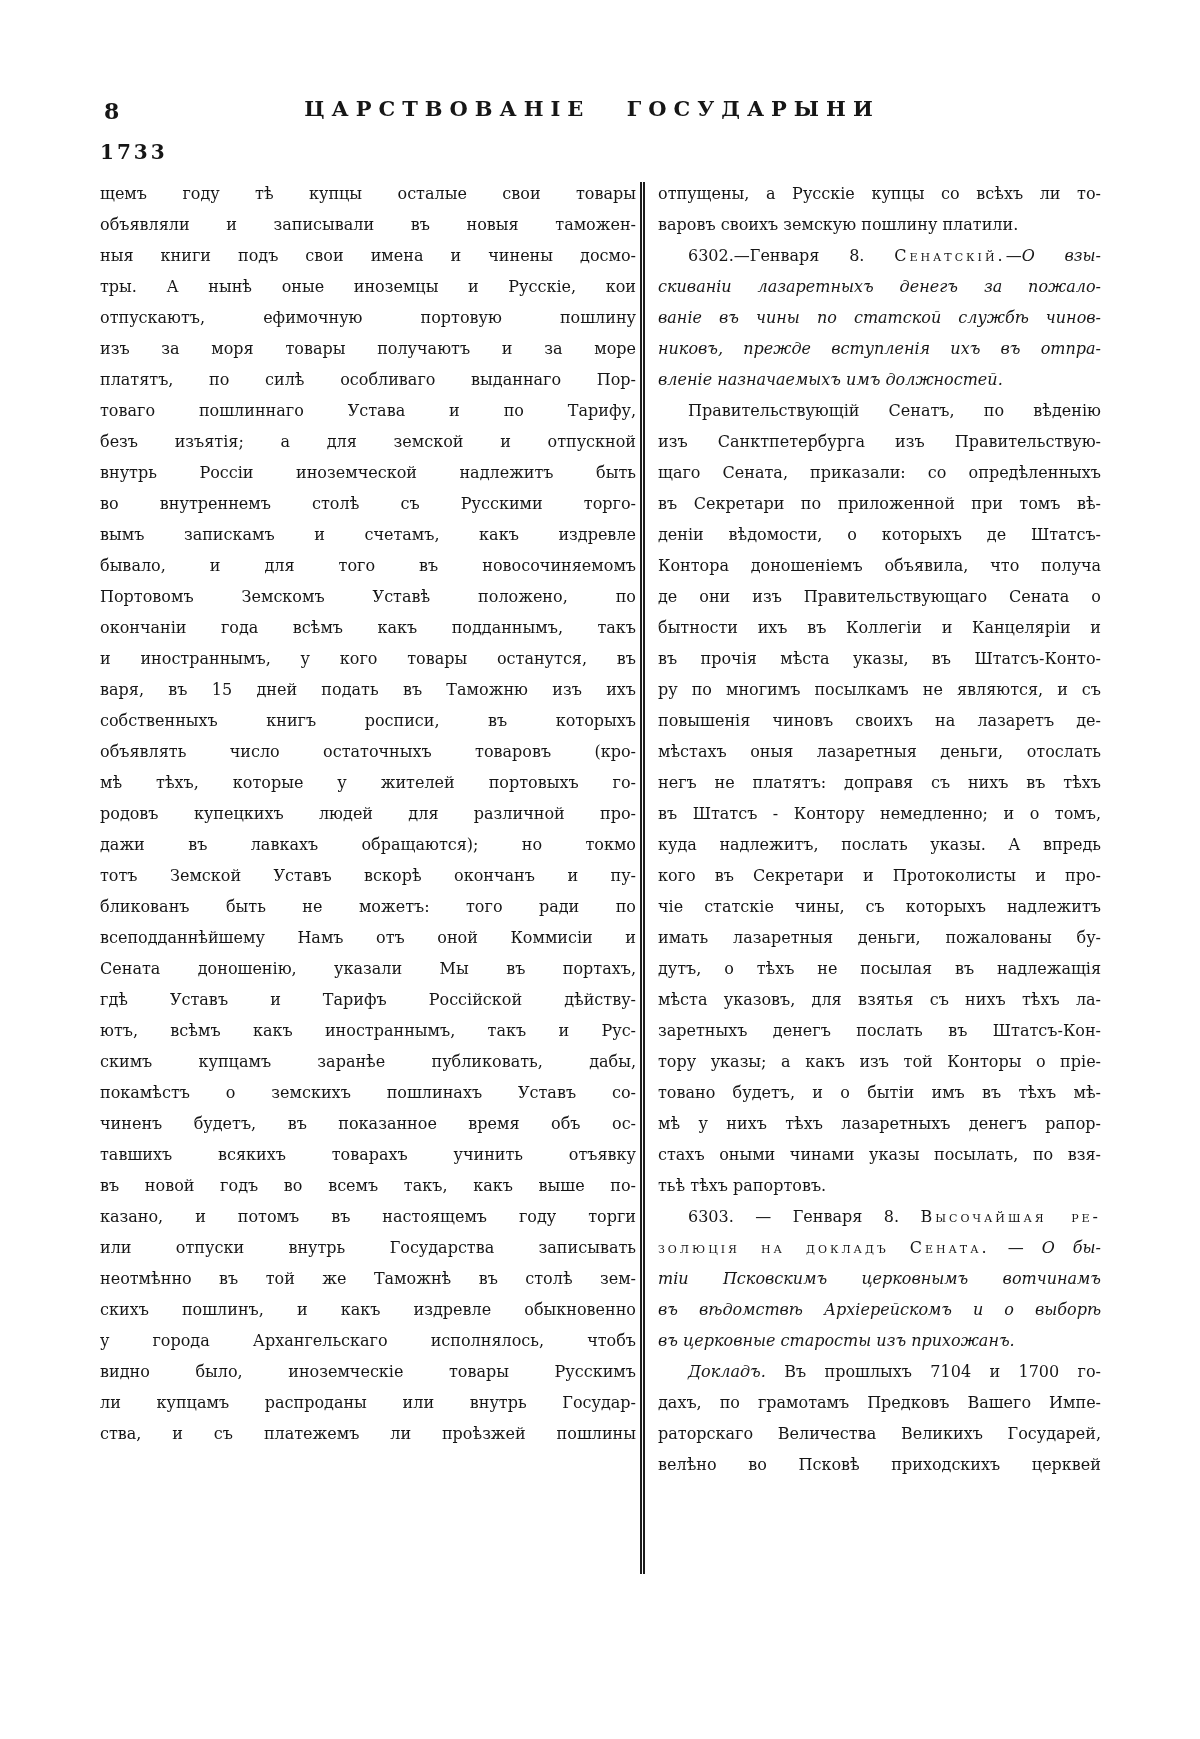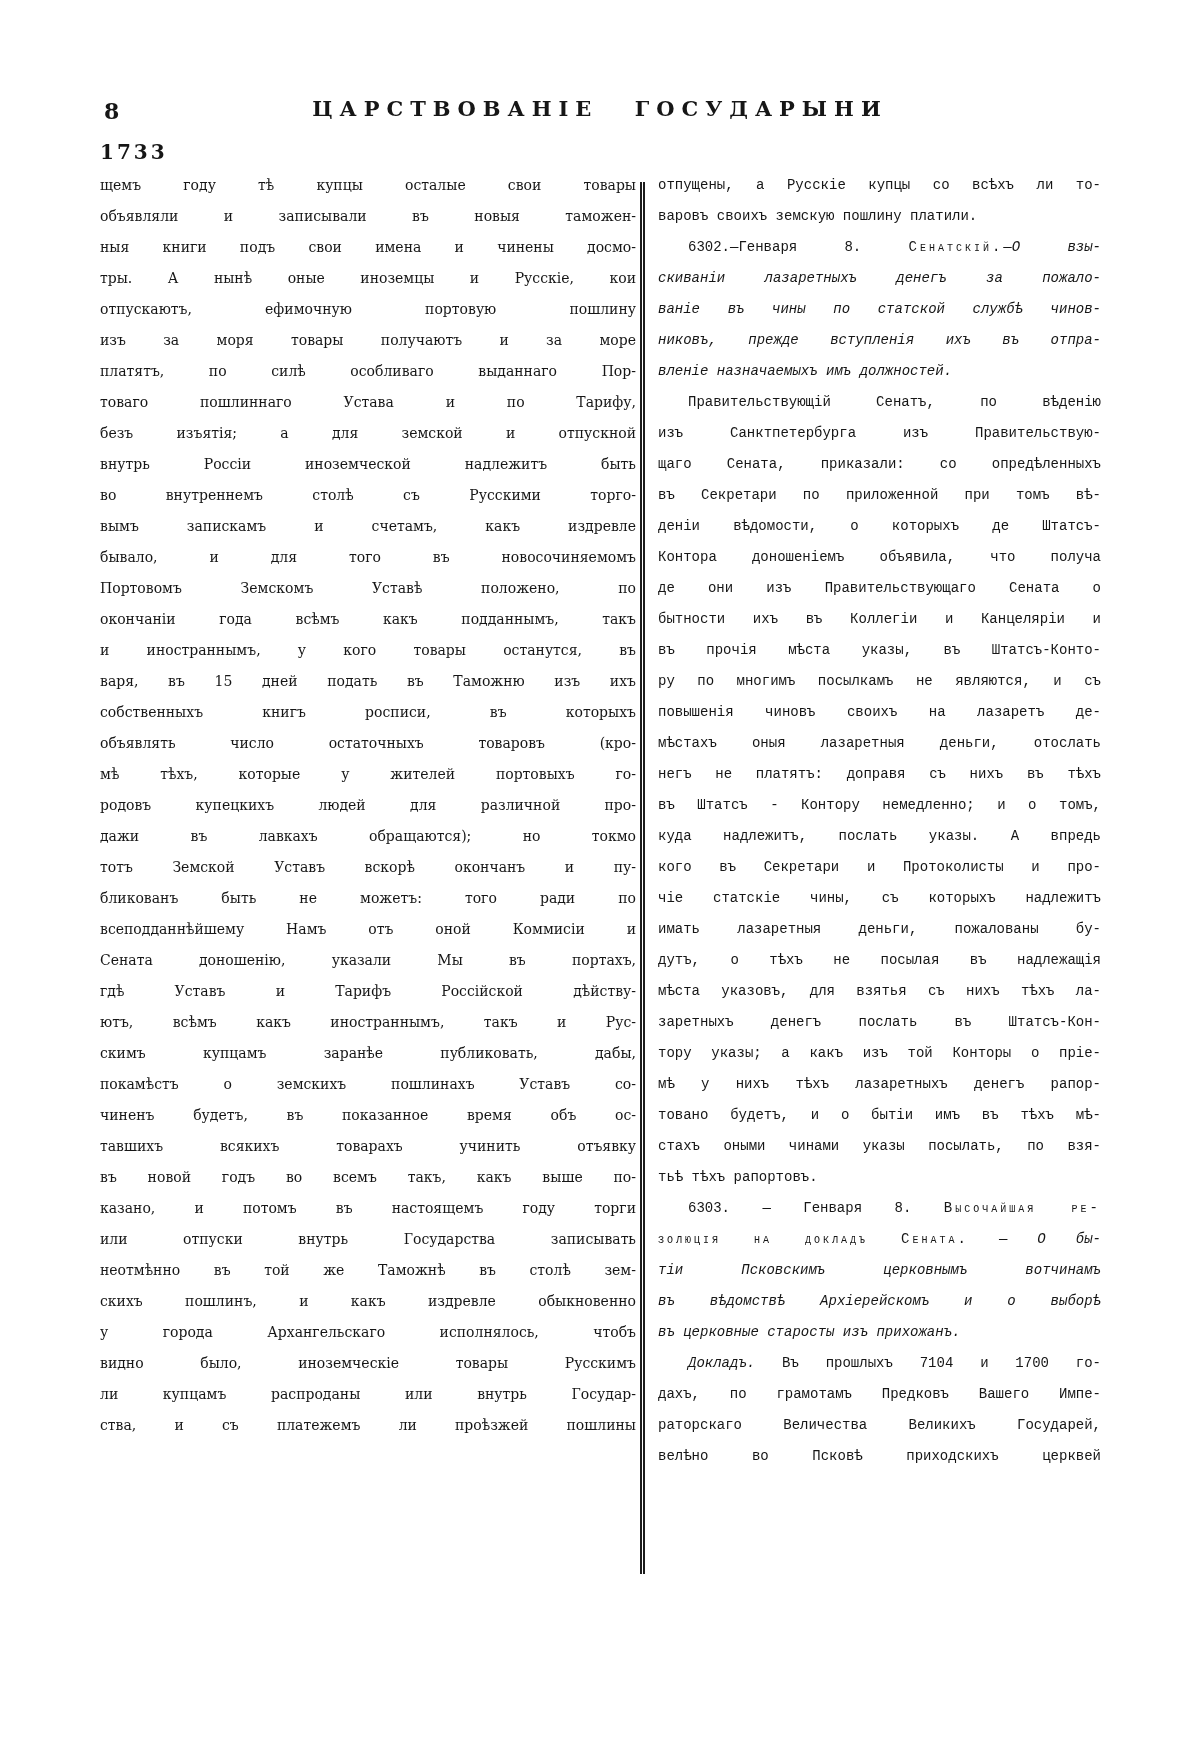--- a/index.html
+++ b/index.html
@@ -12,39 +12,39 @@
     overflow: hidden;
   }
   .page { position: absolute; inset: 0; background: #fff; }
 
   
   .page-number {
     position: absolute; left: 104px; top: 98px;
     font-size: 22px; font-weight: bold; letter-spacing: 1px;
   }
   .running-title {
-    position: absolute; left: 100px; width: 1000px; top: 96px;
+    position: absolute; left: 92px; width: 1000px; top: 96px;
     text-align: center;
     font-size: 21px; font-weight: bold;
     letter-spacing: 7px; word-spacing: 22px;
     white-space: nowrap;
   }
   .year {
     position: absolute; left: 100px; width: 1000px; top: 140px;
     text-align: left;
     font-size: 20px; font-weight: bold; letter-spacing: 3px;
   }
 
   
   .col {
-    position: absolute; top: 170px;
-    font-size: 14px; line-height: 31px;
+    position: absolute; top: 178px;
+    font-size: 16px; line-height: 31px;
   }
   .col-left  { left: 100px; width: 536px; }
-  .col-right { left: 658px; width: 443px; font-family: Liberation Mono, monospace; }
+  .col-right { left: 658px; width: 443px; }
 
   .divider {
     position: absolute; left: 640px; top: 182px;
     width: 5px; height: 1392px;
     border-left: 2px solid #1c1c1c;
     border-right: 2px solid #1c1c1c;
     box-sizing: border-box;
   }
 
   .tline {
@@ -143,22 +143,22 @@
       <div class="tline"><span class="s-n">негъ не платятъ: доправя съ нихъ въ тѣхъ</span></div>
       <div class="tline"><span class="s-n">въ Штатсъ - Контору немедленно; и о томъ,</span></div>
       <div class="tline"><span class="s-n">куда надлежитъ, послать указы. А впредь</span></div>
       <div class="tline"><span class="s-n">кого въ Секретари и Протоколисты и про-</span></div>
       <div class="tline"><span class="s-n">чіе статскіе чины, съ которыхъ надлежитъ</span></div>
       <div class="tline"><span class="s-n">имать лазаретныя деньги, пожалованы бу-</span></div>
       <div class="tline"><span class="s-n">дутъ, о тѣхъ не посылая въ надлежащія</span></div>
       <div class="tline"><span class="s-n">мѣста указовъ, для взятья съ нихъ тѣхъ ла-</span></div>
       <div class="tline"><span class="s-n">заретныхъ денегъ послать въ Штатсъ-Кон-</span></div>
       <div class="tline"><span class="s-n">тору указы; а какъ изъ той Конторы о пріе-</span></div>
+      <div class="tline"><span class="s-n">товано будетъ, и о бытіи имъ въ тѣхъ мѣ-</span></div>
       <div class="tline"><span class="s-n">мѣ у нихъ тѣхъ лазаретныхъ денегъ рапор-</span></div>
-      <div class="tline"><span class="s-n">товано будетъ, и о бытіи имъ въ тѣхъ мѣ-</span></div>
       <div class="tline"><span class="s-n">стахъ оными чинами указы посылать, по взя-</span></div>
       <div class="tline nojust"><span class="s-n">тьѣ тѣхъ рапортовъ.</span></div>
       <div class="tline indent"><span class="s-n">6303. — Генваря 8. </span><span class="s-sc">Высочайшая ре-</span></div>
       <div class="tline"><span class="s-sc">золюція на докладъ Сената.</span><span class="s-n"> — </span><span class="s-i">О бы-</span></div>
       <div class="tline"><span class="s-i">тіи Псковскимъ церковнымъ вотчинамъ</span></div>
       <div class="tline"><span class="s-i">въ вѣдомствѣ Архіерейскомъ и о выборѣ</span></div>
       <div class="tline nojust"><span class="s-i">въ церковные старосты изъ прихожанъ.</span></div>
       <div class="tline indent"><span class="s-i">Докладъ.</span><span class="s-n"> Въ прошлыхъ 7104 и 1700 го-</span></div>
       <div class="tline"><span class="s-n">дахъ, по грамотамъ Предковъ Вашего Импе-</span></div>
       <div class="tline"><span class="s-n">раторскаго Величества Великихъ Государей,</span></div>

